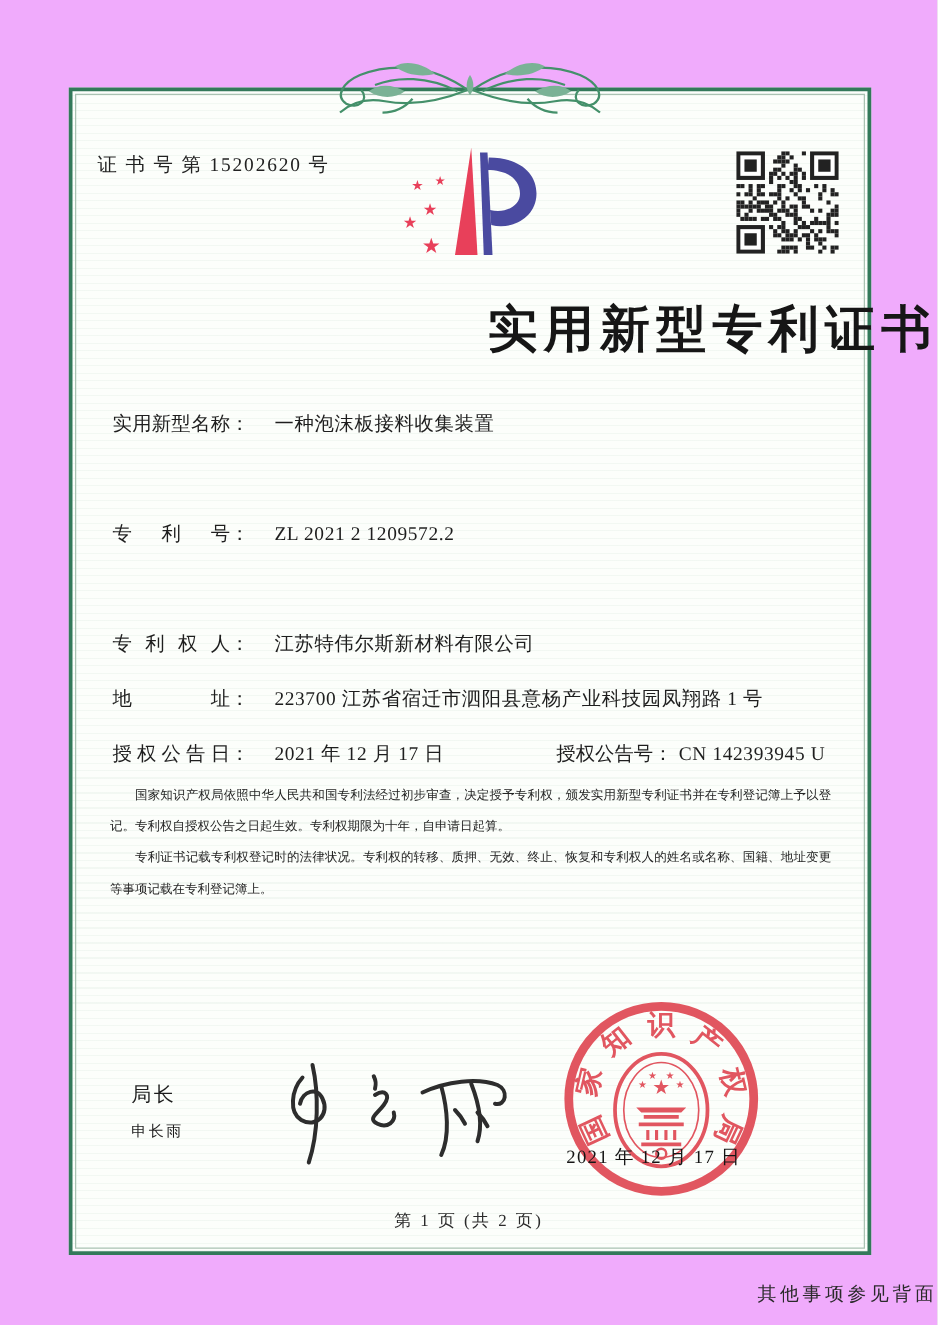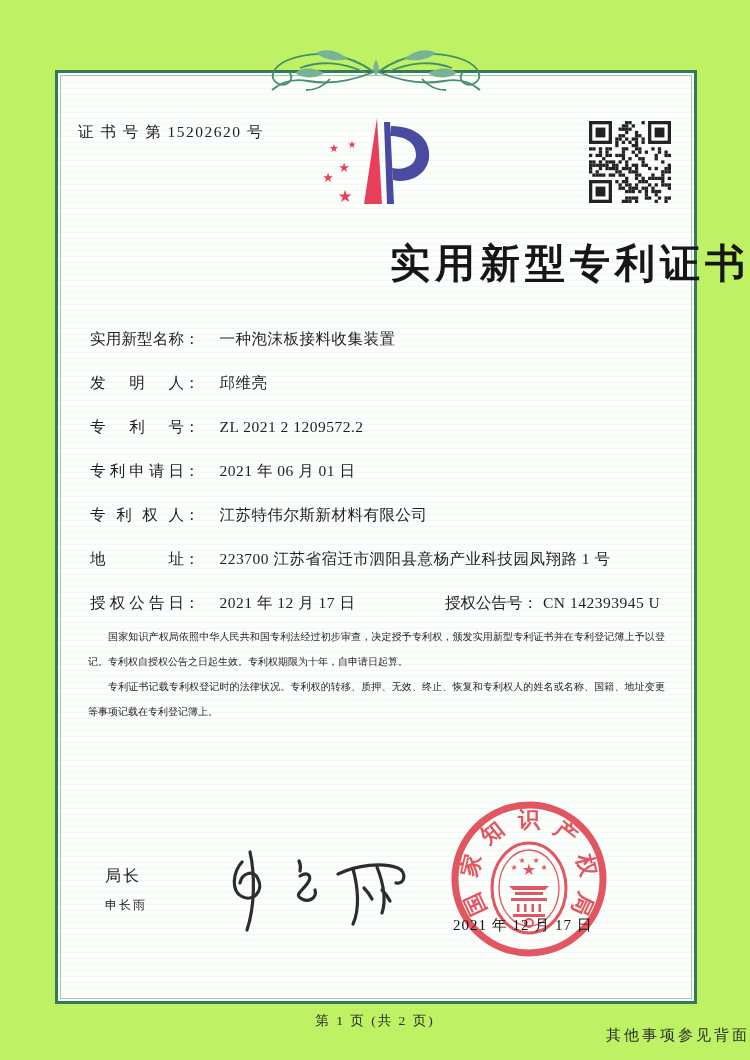--- a/index.html
+++ b/index.html
@@ -1,17 +1,17 @@
 <!DOCTYPE html>
 <html><head>
 <meta charset="utf-8">
 <style>
   html,body{margin:0;padding:0;background:#e9e9e9;}
   .page{
-    position:relative;width:750px;height:1060px;margin:0 auto;background:#bef264;
+    position:relative;width:750px;height:1060px;margin:0 auto;background:#f0abfc;
     font-family:"Liberation Serif","DejaVu Serif",serif;color:#1c1c1c;overflow:hidden;
   }
   .frame{
     position:absolute;left:55px;top:70px;width:636px;height:928px;
     border:3px solid #33795a;
     background:
       repeating-linear-gradient(0deg, rgba(110,165,130,0.07) 0px, rgba(110,165,130,0.07) 1px, transparent 1px, transparent 6px),
       #fcfefb;
   }
   .frame-inner{position:absolute;inset:2px;border:1px solid #a9c2b2;}
@@ -29,21 +29,21 @@
   .pair2{position:absolute;left:355px;top:0;}
   .pair2 .fvalue{margin-left:5px;}
   .paras{position:absolute;left:88px;top:624px;width:577px;}
   .paras p{margin:0;text-indent:2em;font-size:10px;line-height:25px;text-align:justify;color:#242424;}
   .director-title{position:absolute;left:105px;top:866px;font-size:16px;letter-spacing:2px;}
   .director-name{position:absolute;left:105px;top:897px;font-size:12px;letter-spacing:2px;}
   .signature{position:absolute;left:212px;top:846px;width:200px;height:88px;z-index:5;}
   .seal{position:absolute;left:429px;top:779px;width:200px;height:200px;opacity:0.93;z-index:3;}
   .seal-date{position:absolute;left:453px;top:916px;width:180px;font-size:15px;color:#151515;letter-spacing:1px;z-index:6;}
   .ornament{position:absolute;left:251px;top:46px;width:250px;height:50px;z-index:2;}
-  .page-info{position:absolute;left:0;top:968px;width:750px;text-align:center;font-size:13.5px;color:#2a2a2a;letter-spacing:2px;margin-top:44px;}
+  .page-info{position:absolute;left:0;top:968px;width:750px;text-align:center;font-size:13.5px;color:#2a2a2a;letter-spacing:2px;}
   .back-note{position:absolute;left:0;top:1026px;width:750px;text-align:right;font-size:15px;color:#2a2a2a;letter-spacing:3px;}
   svg text.sealch{font-family:"Liberation Serif","DejaVu Serif",serif;font-weight:700;font-size:22px;fill:#e04a55;}
 </style>
 </head>
 <body>
 
 <div class="page">
 
   <div class="frame">
     <div class="frame-inner"></div>
@@ -286,28 +286,22 @@
       <rect x="0" y="57.6" width="22.400000000000002" height="22.400000000000002" fill="#222"></rect>
       <rect x="3.2" y="60.800000000000004" width="16" height="16" fill="#fff"></rect>
       <rect x="6.4" y="64" width="9.600000000000001" height="9.600000000000001" fill="#222"></rect>
     </svg>
 
   <h1 class="title">实用新型专利证书</h1>
 
   <div class="row" style="top:329px">
     <span class="flabel">实用新型名称</span><span class="colon">：</span><span class="fvalue">一种泡沫板接料收集装置</span>
   </div>
-  <div class="row" style="top:373px">
-    <span class="flabel">发明人</span><span class="colon">：</span><span class="fvalue">邱维亮</span>
-  </div>
   <div class="row" style="top:417px">
     <span class="flabel">专利号</span><span class="colon">：</span><span class="fvalue">ZL 2021 2 1209572.2</span>
-  </div>
-  <div class="row" style="top:461px">
-    <span class="flabel">专利申请日</span><span class="colon">：</span><span class="fvalue">2021 年 06 月 01 日</span>
   </div>
   <div class="row" style="top:505px">
     <span class="flabel">专利权人</span><span class="colon">：</span><span class="fvalue">江苏特伟尔斯新材料有限公司</span>
   </div>
   <div class="row" style="top:549px">
     <span class="flabel">地址</span><span class="colon">：</span><span class="fvalue">223700 江苏省宿迁市泗阳县意杨产业科技园凤翔路 1 号</span>
   </div>
   <div class="row" style="top:593px">
     <span class="flabel">授权公告日</span><span class="colon">：</span><span class="fvalue">2021 年 12 月 17 日</span>
     <span class="pair2">

